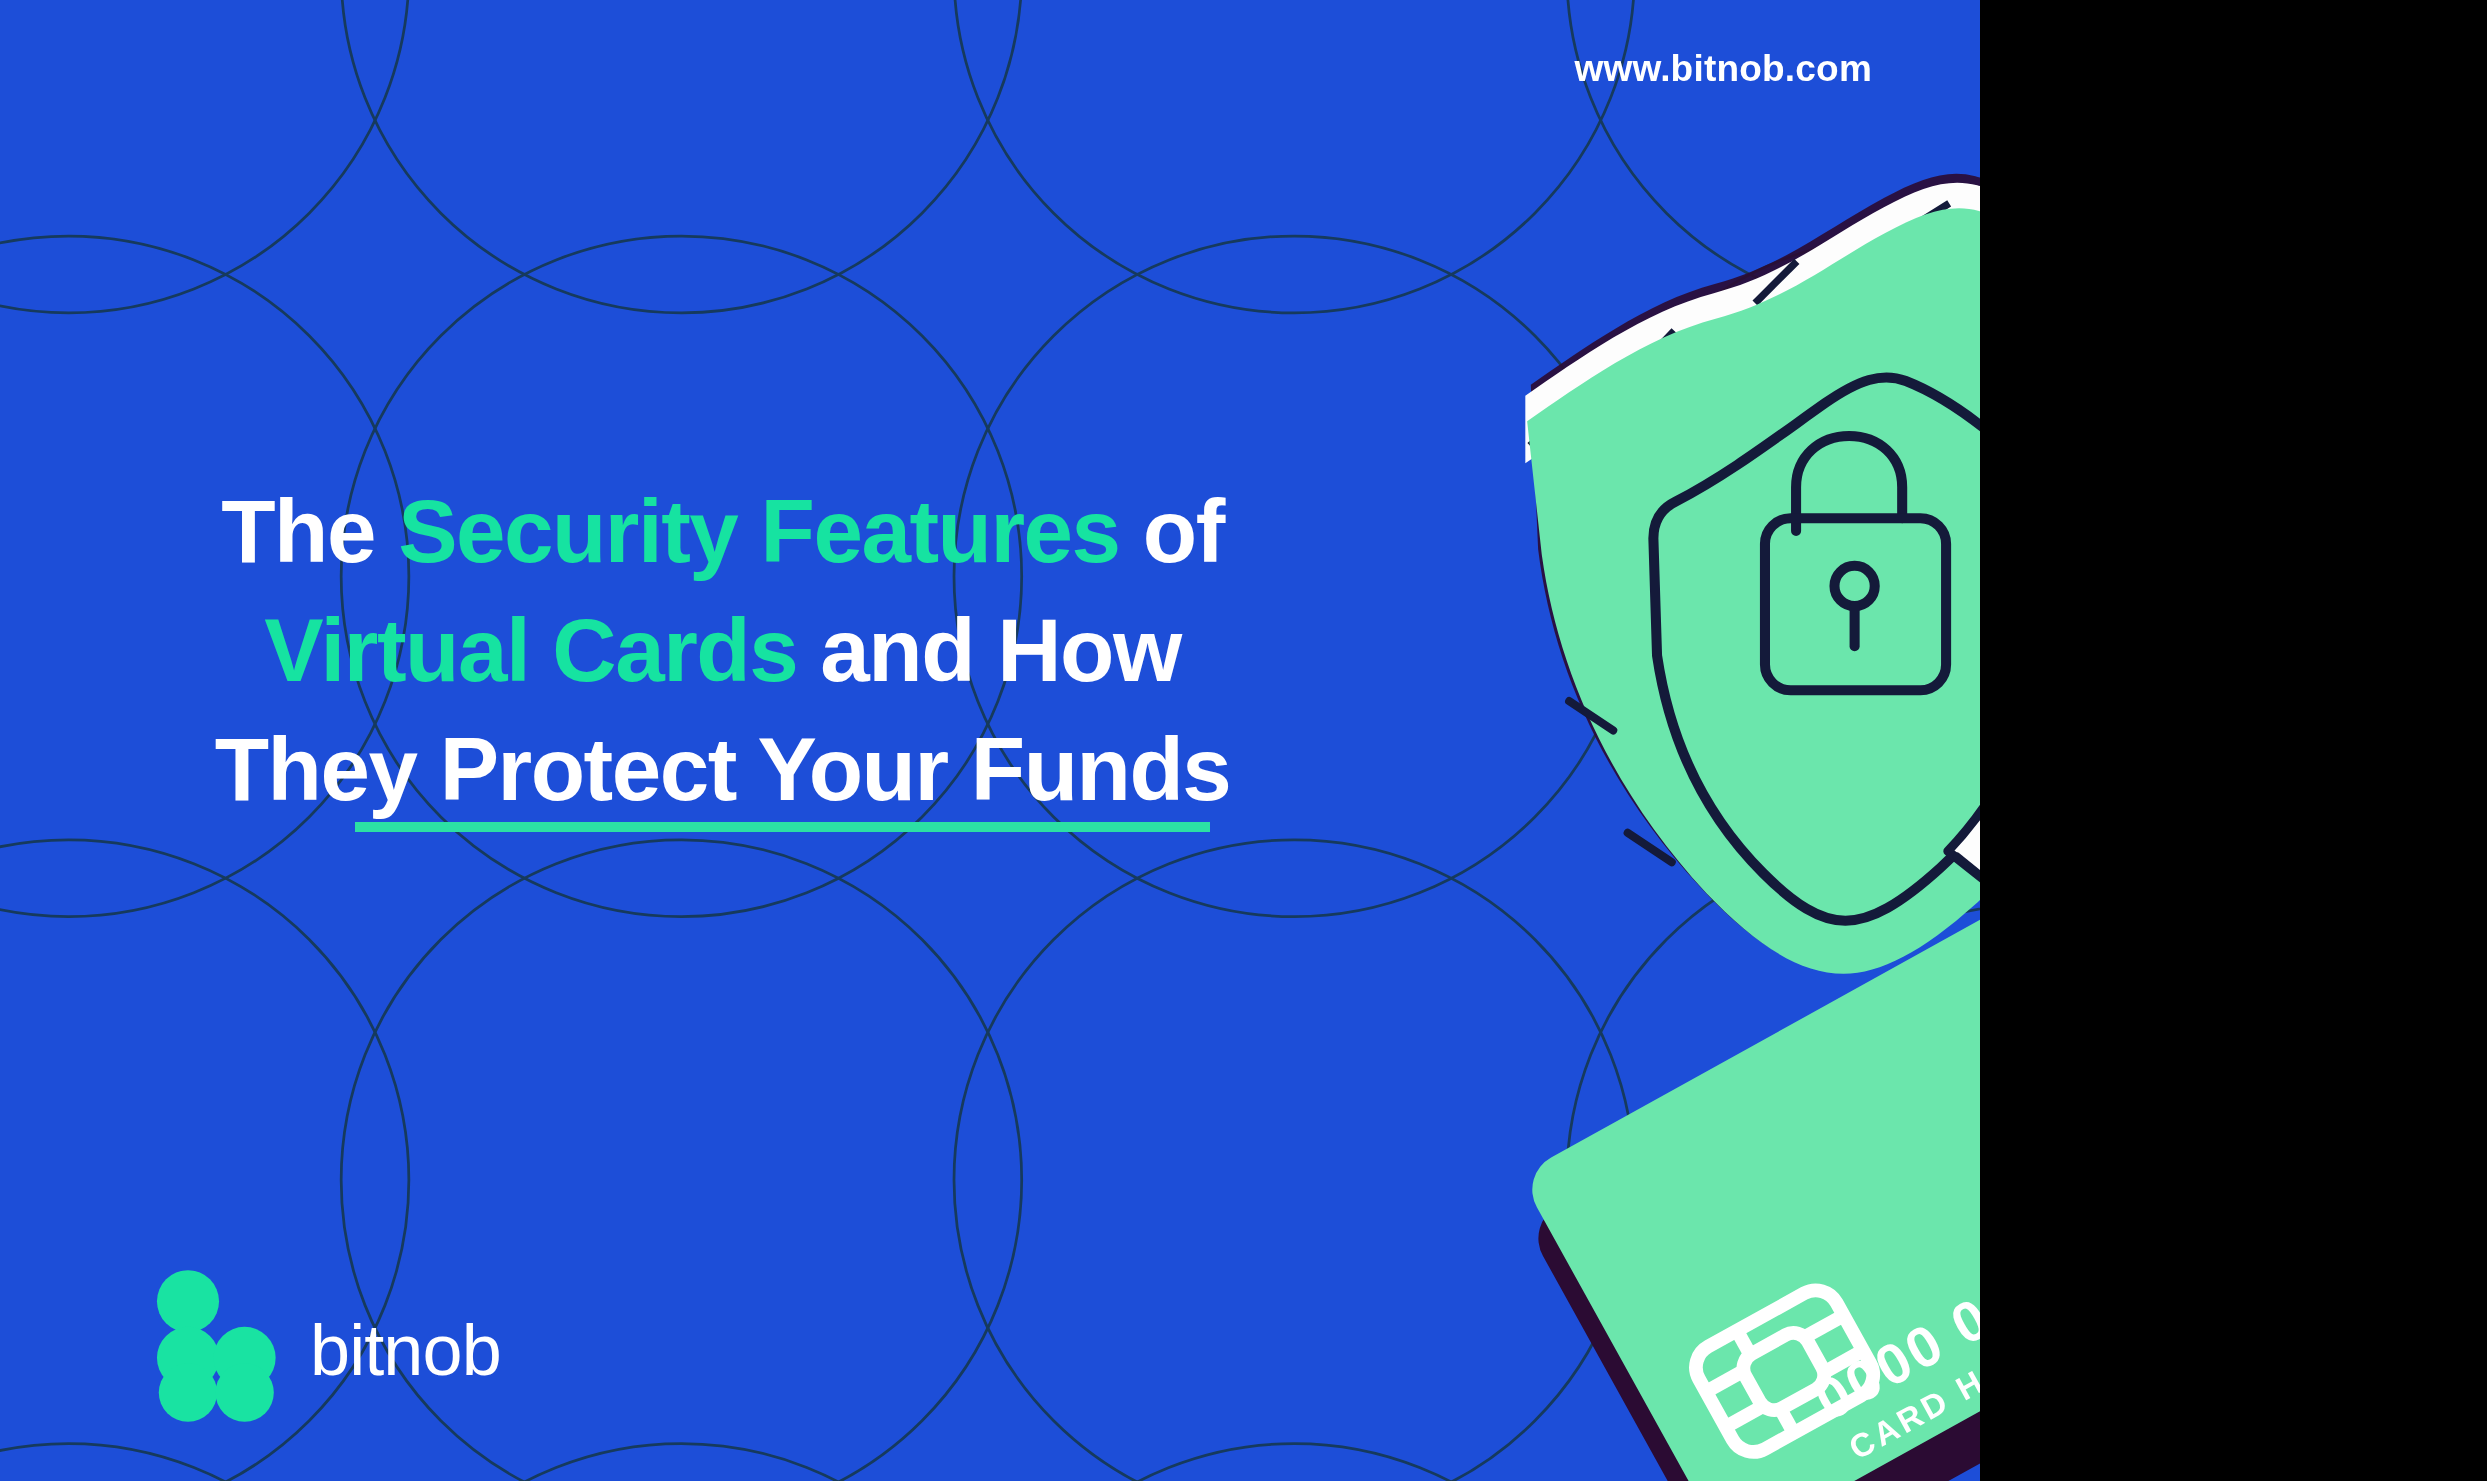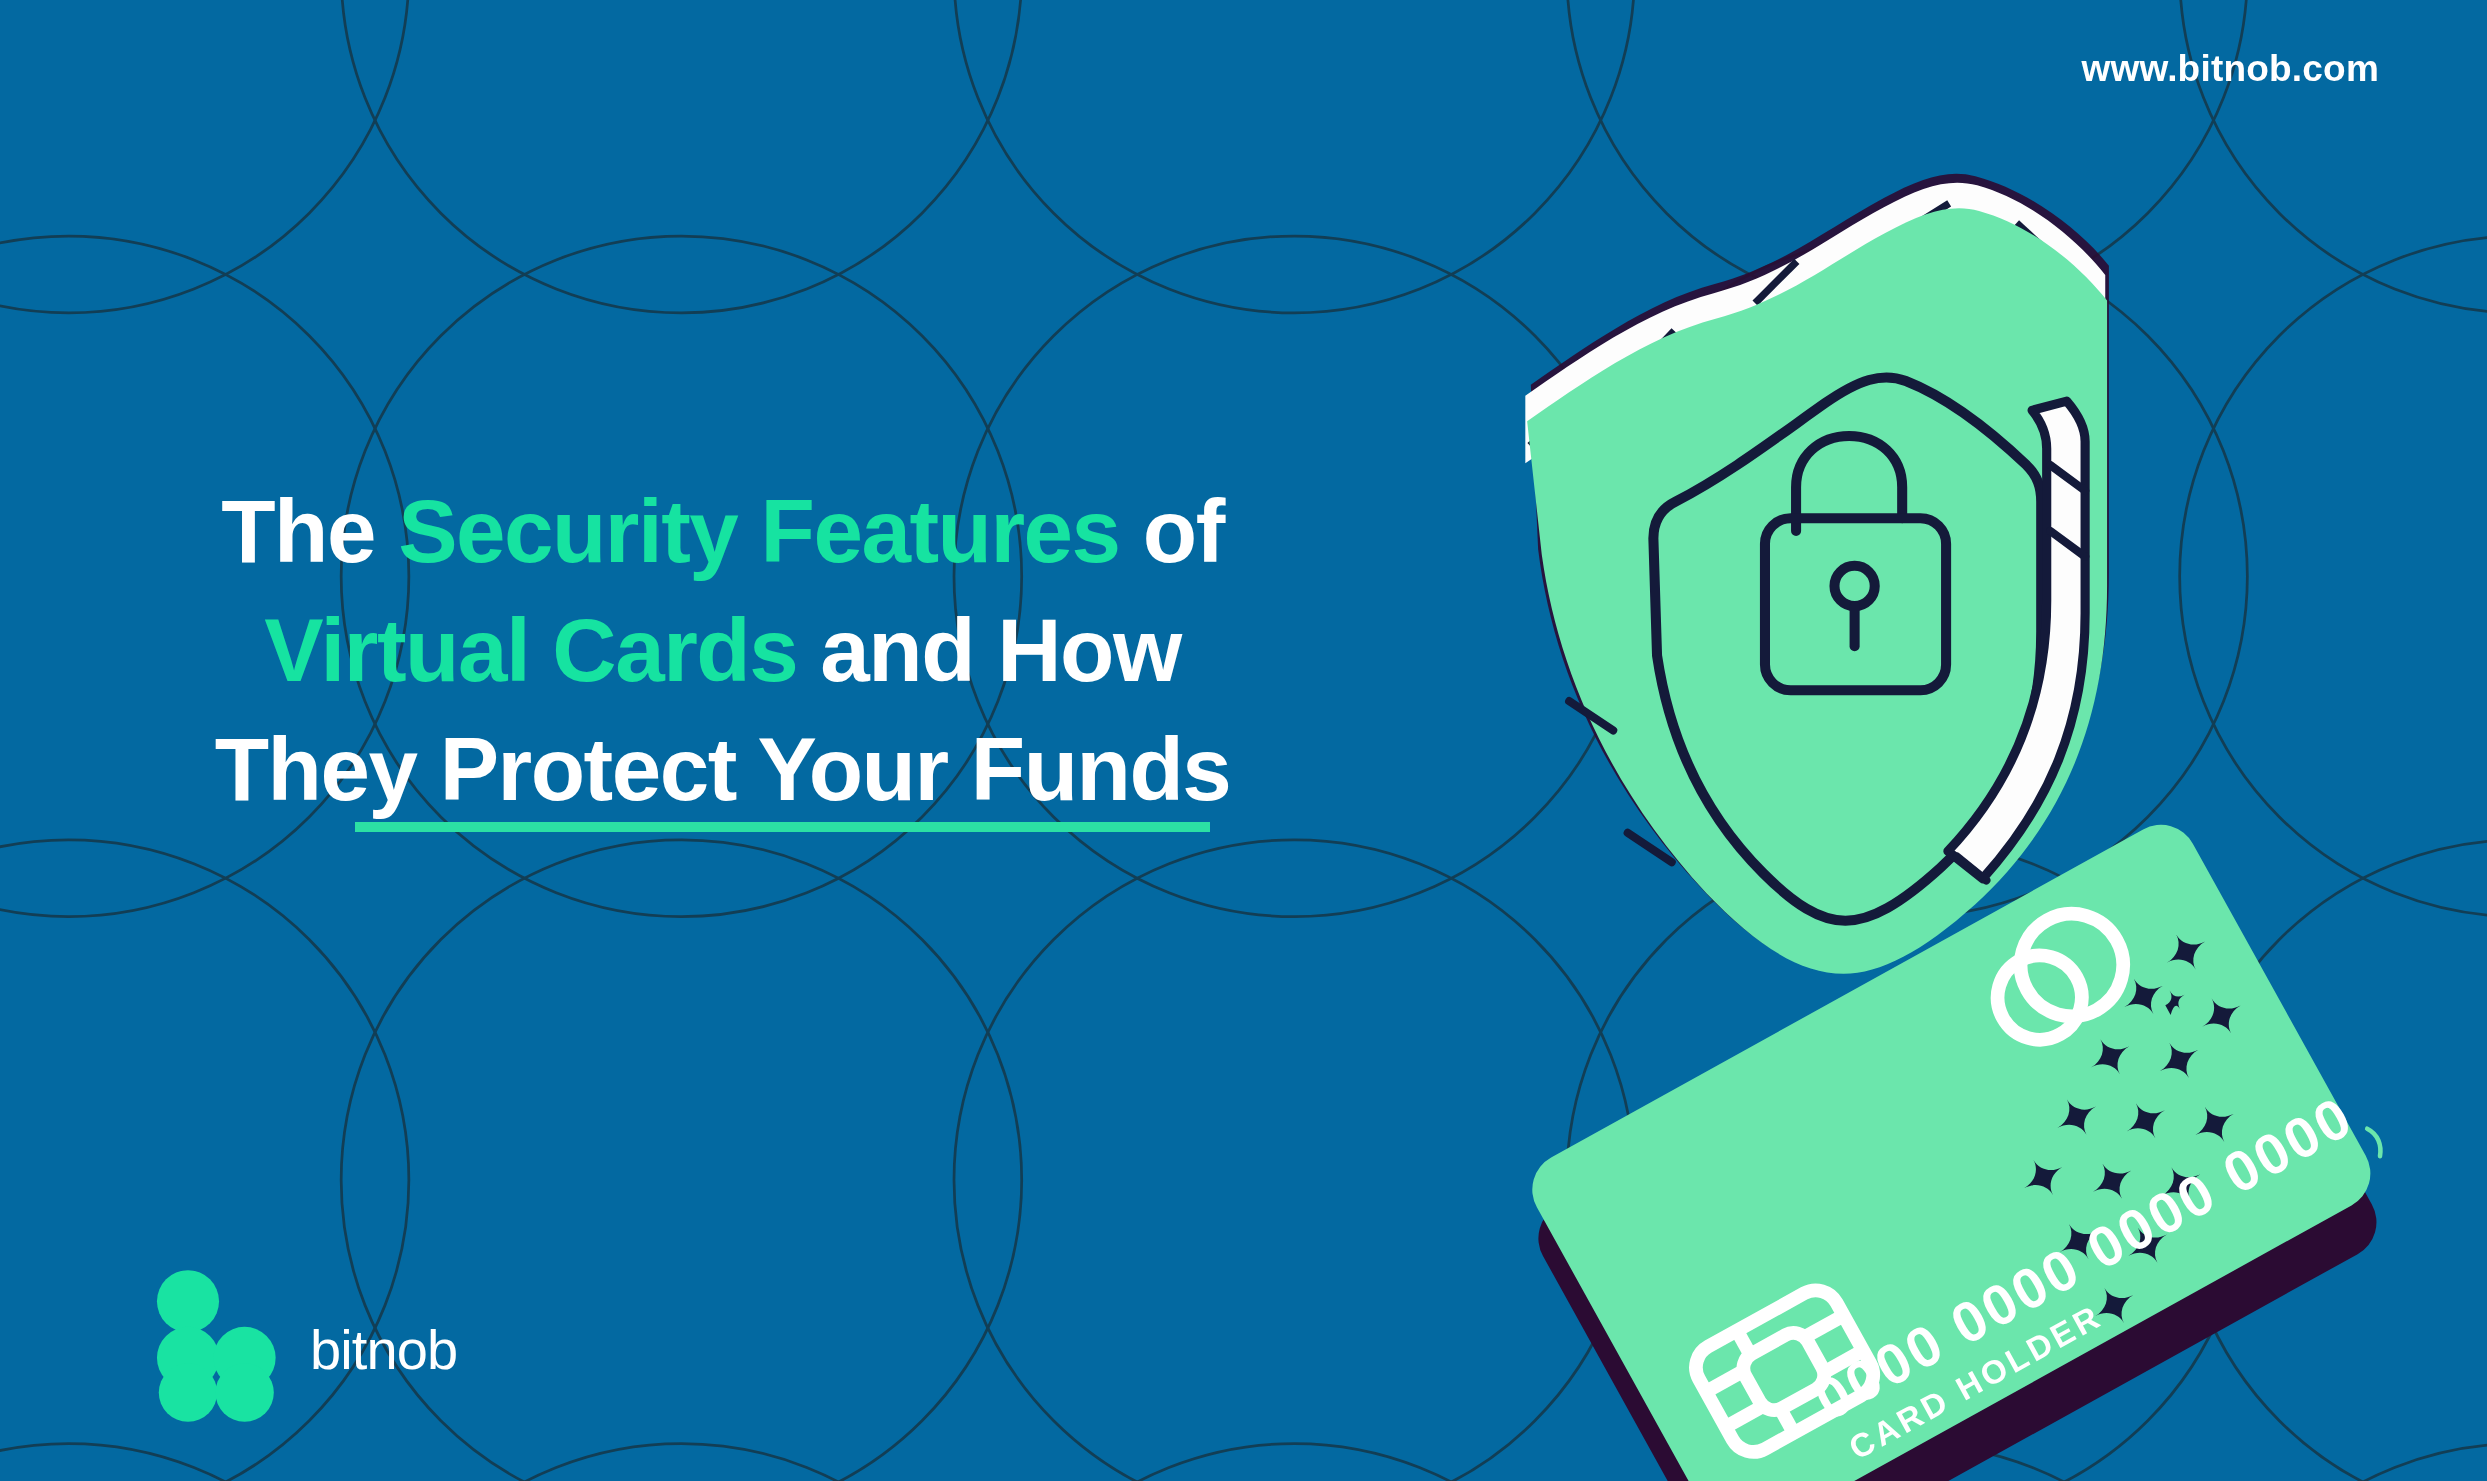--- a/index.html
+++ b/index.html
@@ -5,24 +5,24 @@
 <style>
   * { margin:0; padding:0; box-sizing:border-box; }
   html,body { background:#000; }
   body {
     font-family:"Liberation Sans", sans-serif;
     -webkit-font-smoothing:antialiased;
   }
 
   #stage {
     position:relative;
-    width:2487px;
+    width:1980px;
     height:1482px;
     overflow:hidden;
-    background:#0369a1;
+    background:#1d4ed8;
   }
 
   
   #bg-pattern {
     position:absolute;
     inset:0;
     z-index:0;
     pointer-events:none;
   }
 
@@ -73,21 +73,21 @@
     left:146px;
     top:1270px;
     z-index:30;
     display:flex;
     align-items:center;
     gap:38px;
   }
   #logo-mark { display:block; }
   #logo-wordmark {
     color:#FFFFFF;
-    font-size:56px;
+    font-size:72px;
     font-weight:400;
     letter-spacing:-0.9px;
     line-height:1;
     position:relative;
     top:3.7px;
   }
 
   
   #shield-art {
     position:absolute;

